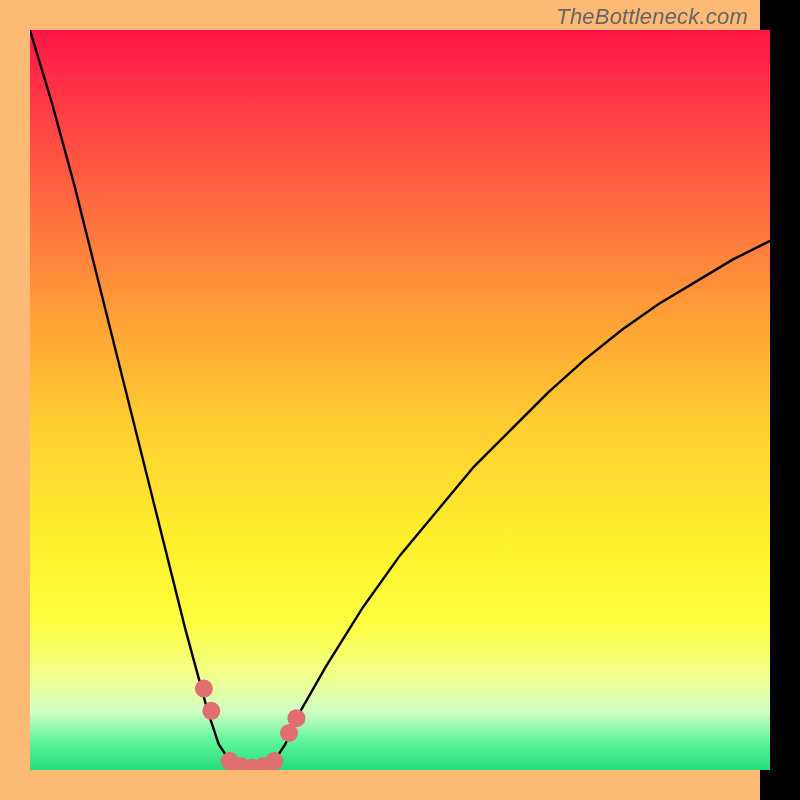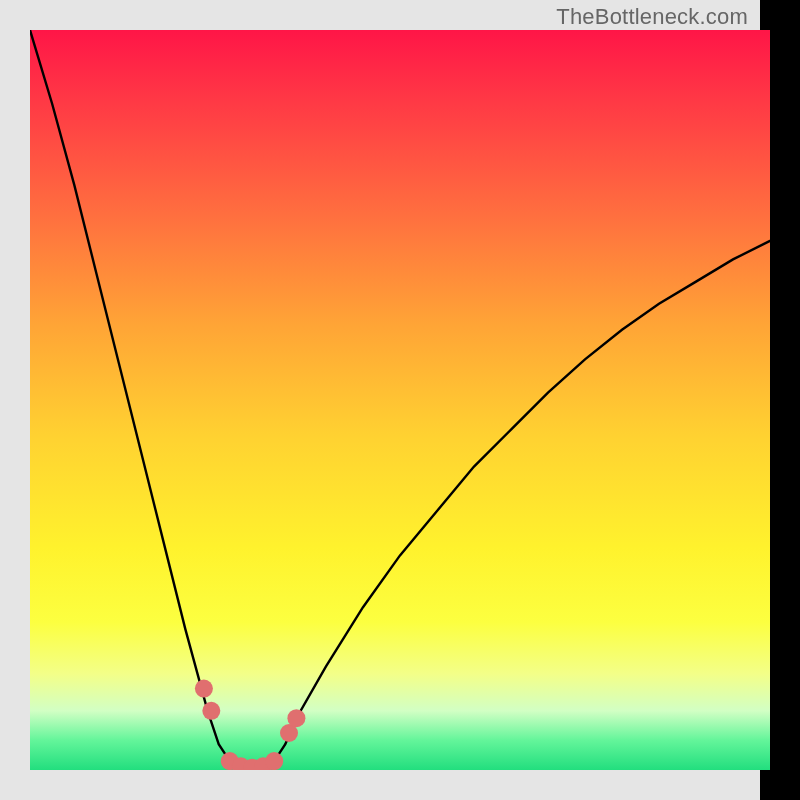--- a/index.html
+++ b/index.html
@@ -8,21 +8,22 @@
     background: #000;
     width: 800px;
     height: 800px;
     overflow: hidden;
     font-family: Arial, Helvetica, sans-serif;
   }
   .outer {
     position: relative;
     width: 760px;
     height: 800px;
-    background: #e5e5e5;
+    background: #fdba74;
+    font-style: italic;
   }
   .watermark {
     position: absolute;
     top: 4px;
     right: 12px;
     color: #666;
     font-size: 22px;
     font-weight: 500;
     letter-spacing: 0.2px;
     z-index: 10;

